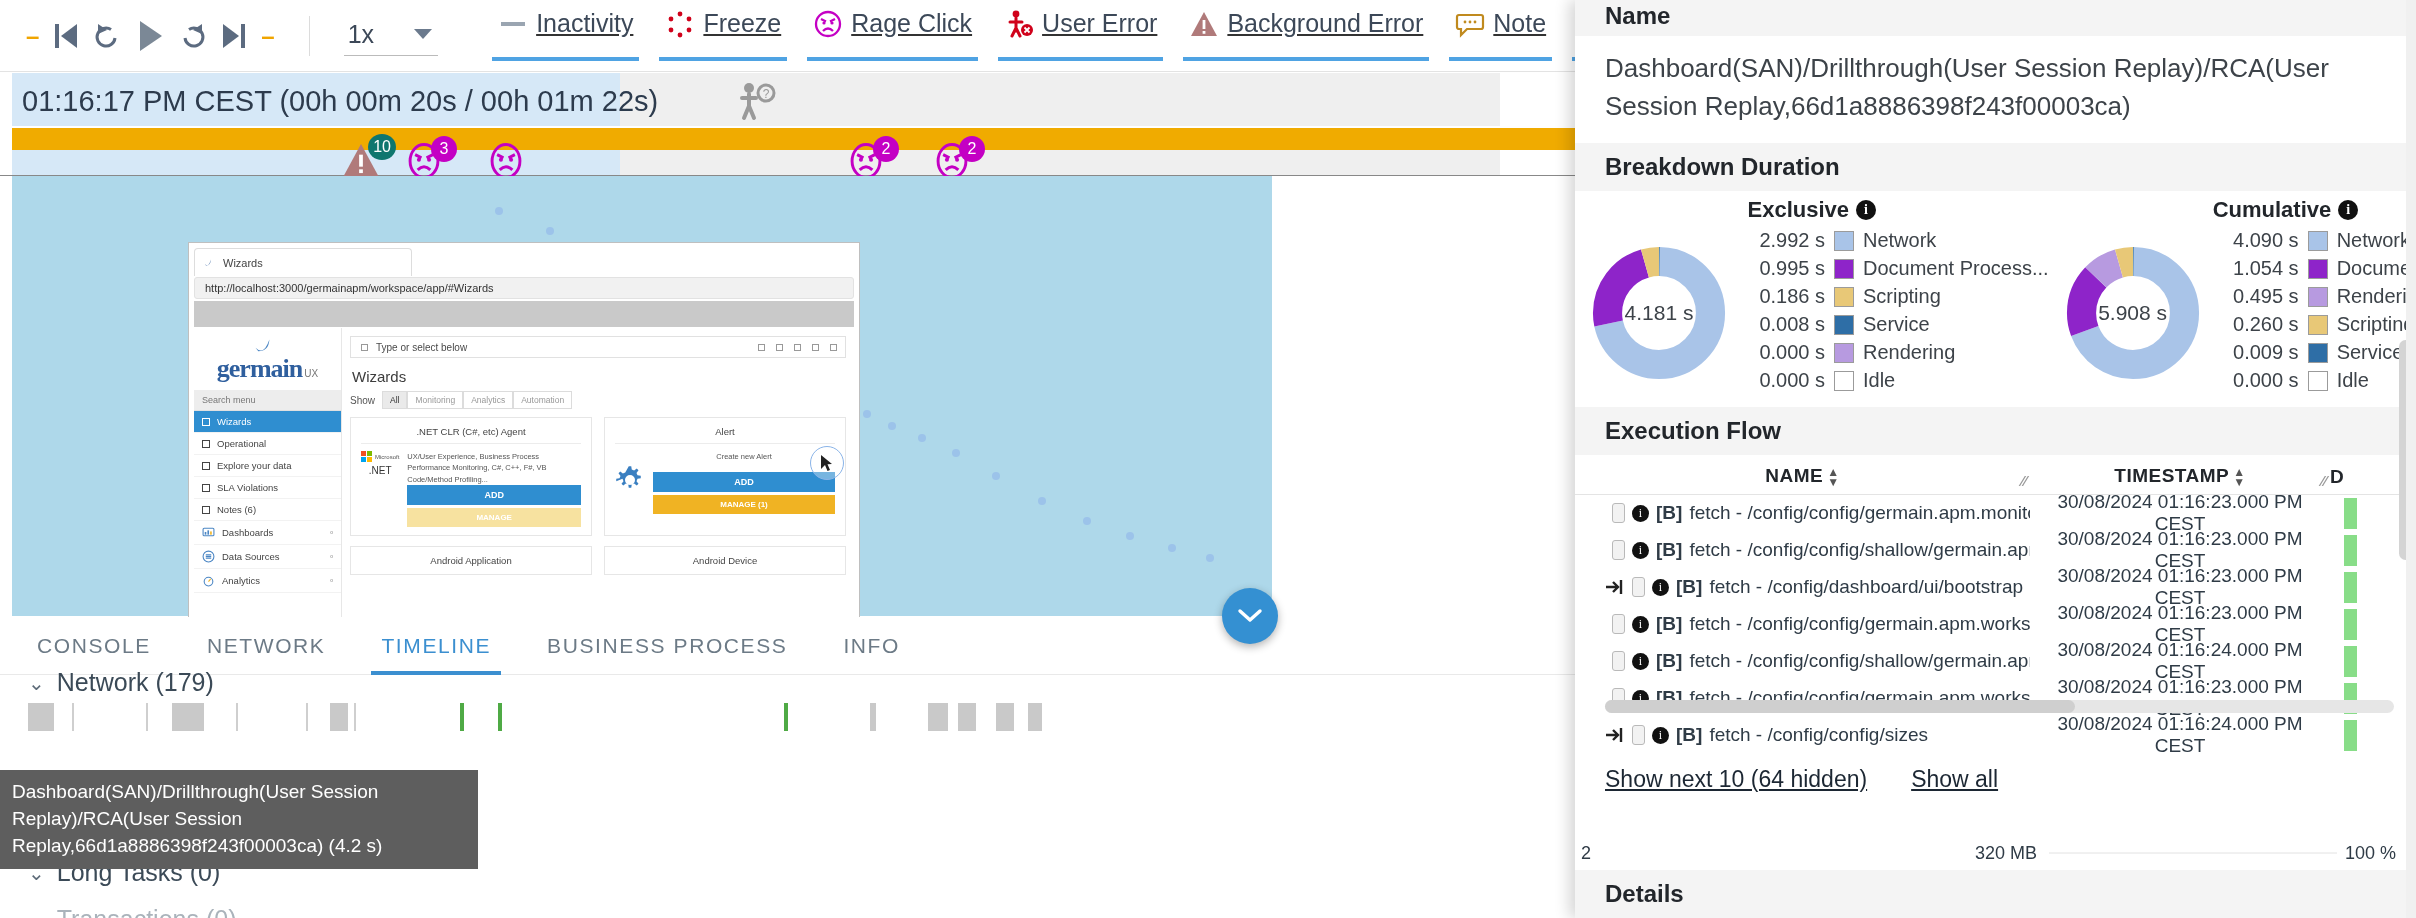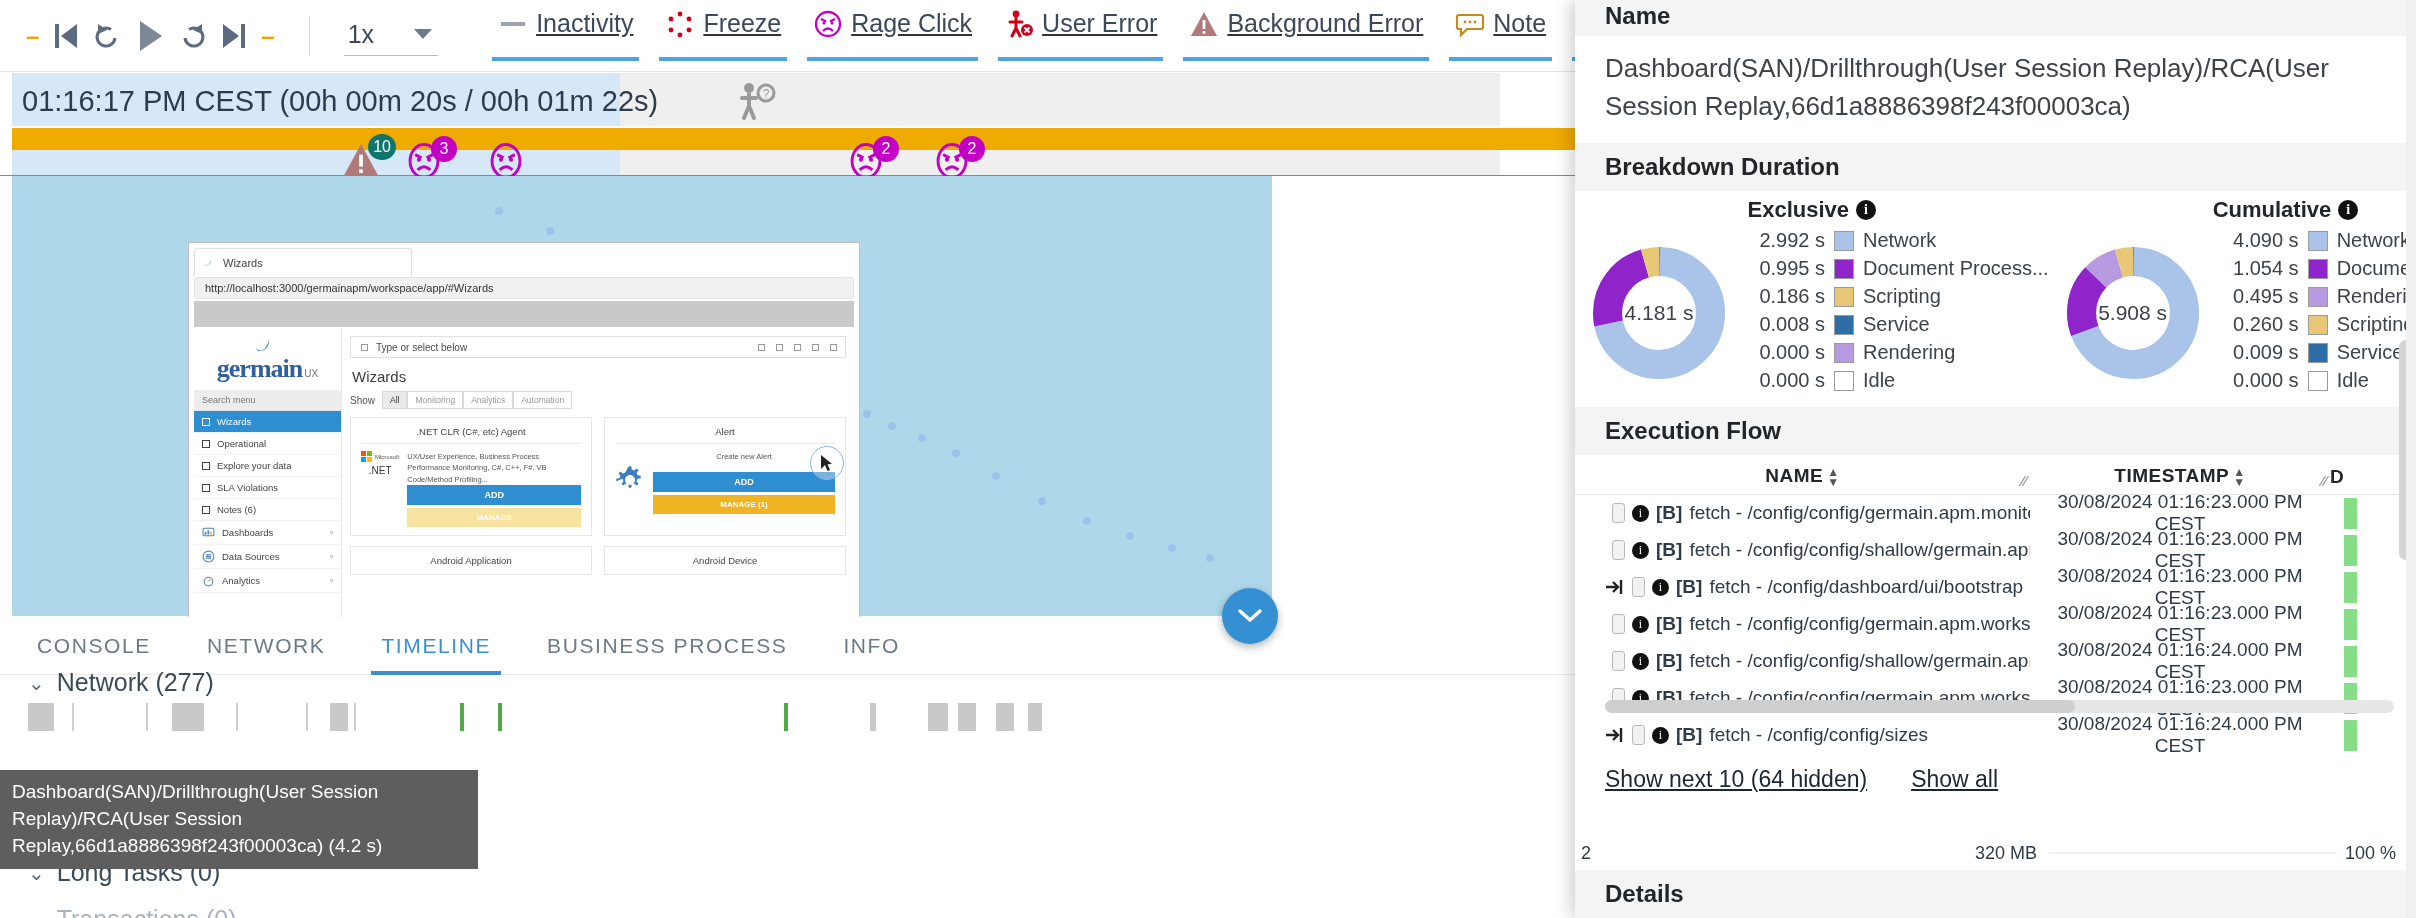--- a/index.html
+++ b/index.html
@@ -637,21 +637,21 @@
 <div class="tabs">
   <div class="tab">CONSOLE</div>
   <div class="tab">NETWORK</div>
   <div class="tab active">TIMELINE</div>
   <div class="tab">BUSINESS PROCESS</div>
   <div class="tab">INFO</div>
 </div>
 
 <div class="section-h" style="top:668px;">
   <span class="chev">⌄</span>
-  <span>Network (277)</span>
+  <span>Network (179)</span>
 </div>
 
 <div class="track" style="left:28px; top:703px; width:1540px;">
   <div class="blk gray" style="left:0px; width:26px;"></div>
   <div class="tick" style="left:44px;"></div>
   <div class="tick" style="left:118px;"></div>
   <div class="blk gray" style="left:144px; width:32px;"></div>
   <div class="tick" style="left:208px;"></div>
   <div class="tick" style="left:278px;"></div>
   <div class="blk gray" style="left:302px; width:18px;"></div>

